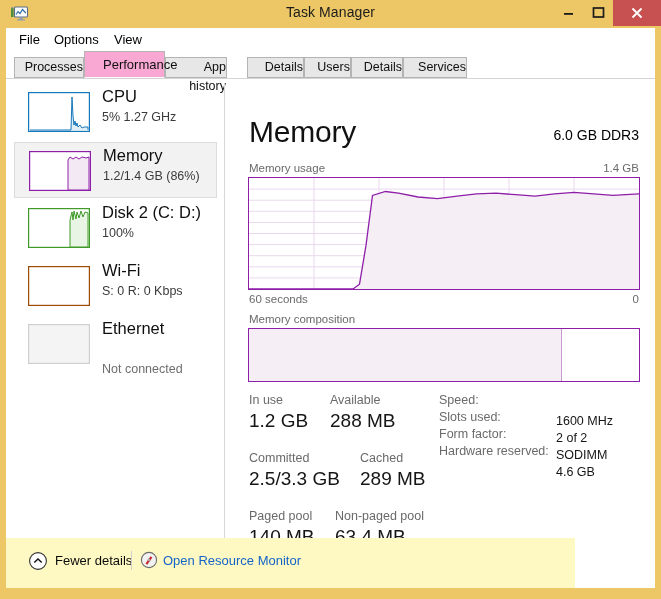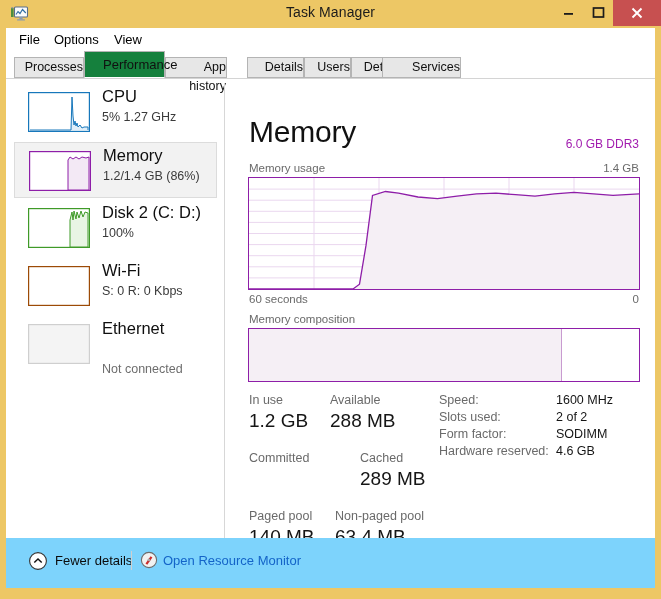--- a/index.html
+++ b/index.html
@@ -111,21 +111,21 @@
     background: #e7e7e7;
     border: 1px solid #b4b4b4;
     box-sizing: border-box;
     font-size: 12.5px;
     color: #101010;
     text-align: right;
     line-height: 19px;
     cursor: default;
   }
   .tab.active {
-    background: #15803d;
+    background: #f9a8d4;
     border-bottom: 1px solid #ffffff;
     height: 27px;
     line-height: 25px;
     font-size: 13px;
     z-index: 3;
     padding-left: 18px;
   }
 
   
   #sidebar {
@@ -183,23 +183,23 @@
   }
   #mem-title {
     position: absolute;
     left: 24px; top: 36px;
     font-size: 30px;
     color: #111;
     letter-spacing: -.2px;
   }
   #mem-spec {
     position: absolute;
-    right: 16px; top: 58px;
-    font-size: 12px;
-    color: #a21caf;
+    right: 16px; top: 48px;
+    font-size: 14px;
+    color: #000000;
   }
   .small-label {
     position: absolute;
     font-size: 11.5px;
     color: #6a6a6a;
   }
   #lbl-usage { left: 24px; top: 83px; text-align: center; }
   #lbl-usage-max { right: 16px; top: 83px; }
   #lbl-comp { left: 24px; top: 234px; }
   #lbl-60s { left: 24px; top: 214px; }
@@ -257,28 +257,29 @@
     position: absolute;
     font-size: 12.5px;
     color: #6a6a6a;
     white-space: nowrap;
   }
   .spec-val {
     position: absolute;
     font-size: 12.5px;
     color: #151515;
     white-space: nowrap;
+    margin-top: 21px;
   }
 
   
   #bottombar {
     position: absolute;
     left: 0; top: 510px;
-    width: 649px; height: 50px;
-    background: #7dd3fc;
+    width: 569px; height: 50px;
+    background: #fef9c3;
   }
   #chev-circle {
     position: absolute;
     left: 22px; top: 13px;
     width: 20px; height: 20px;
   }
   #fewer-label {
     position: absolute;
     left: 49px; top: 15px;
     font-size: 13px;
@@ -348,21 +349,21 @@
     </div>
 
     <div id="tabstrip">
       <div id="tabstrip-line"></div>
       <div class="tab" style="left: 8px; width: 70px;">Processes</div>
       <div class="tab active" style="left: 78px; width: 81px;">Performance</div>
       <div class="tab" style="left: 159px; width: 62px;">App history</div>
       <div class="tab" style="left: 241px; width: 57px;">Details</div>
       <div class="tab" style="left: 298px; width: 47px;">Users</div>
       <div class="tab" style="left: 345px; width: 52px;">Details</div>
-      <div class="tab" style="left: 376px; width: 79px;">Services</div>
+      <div class="tab" style="left: 397px; width: 64px;">Services</div>
     </div>
 
     <div id="sidebar">
 
       <div class="side-item" style="top: 5px;">
         <div class="thumb">
           <svg width="62" height="40" viewBox="0 0 62 40" preserveAspectRatio="none">
             <rect x="0.6" y="0.6" width="60.8" height="38.8" fill="#ffffff" stroke="#1777bb" stroke-width="1.2"></rect>
             <polyline points="2,38 43,38 44,5 45,24 46,33 47,29 48,34 49,31 50,35 52,33 54,36 56,35 60,35 60,38" fill="#dfeef9" stroke="#1777bb" stroke-width="1"></polyline>
           </svg>
@@ -453,20 +454,21 @@
       <div id="comp">
         <div id="comp-fill" style="width: 80%;"></div>
         <div id="comp-divider" style="left: 80%;"></div>
       </div>
 
       <div class="stat-label" style="left: 24px; top: 314px;">In use</div>
       <div class="stat-value" style="left: 24px; top: 331px;">1.2 GB</div>
       <div class="stat-label" style="left: 105px; top: 314px;">Available</div>
       <div class="stat-value" style="left: 105px; top: 331px;">288 MB</div>
       <div class="stat-label" style="left: 24px; top: 372px;">Committed</div>
+      <div class="stat-value" style="left: 24px; top: 389px;">2.5/3.3 GB</div>
       <div class="stat-label" style="left: 135px; top: 372px;">Cached</div>
       <div class="stat-value" style="left: 135px; top: 389px;">289 MB</div>
       <div class="stat-label" style="left: 24px; top: 430px;">Paged pool</div>
       <div class="stat-value" style="left: 24px; top: 447px;">140 MB</div>
       <div class="stat-label" style="left: 110px; top: 430px;">Non-paged pool</div>
       <div class="stat-value" style="left: 110px; top: 447px;">63.4 MB</div>
 
       <div class="spec-key" style="left: 214px; top: 314px;">Speed:</div>
       <div class="spec-val" style="left: 331px; top: 314px;">1600 MHz</div>
       <div class="spec-key" style="left: 214px; top: 331px;">Slots used:</div>

